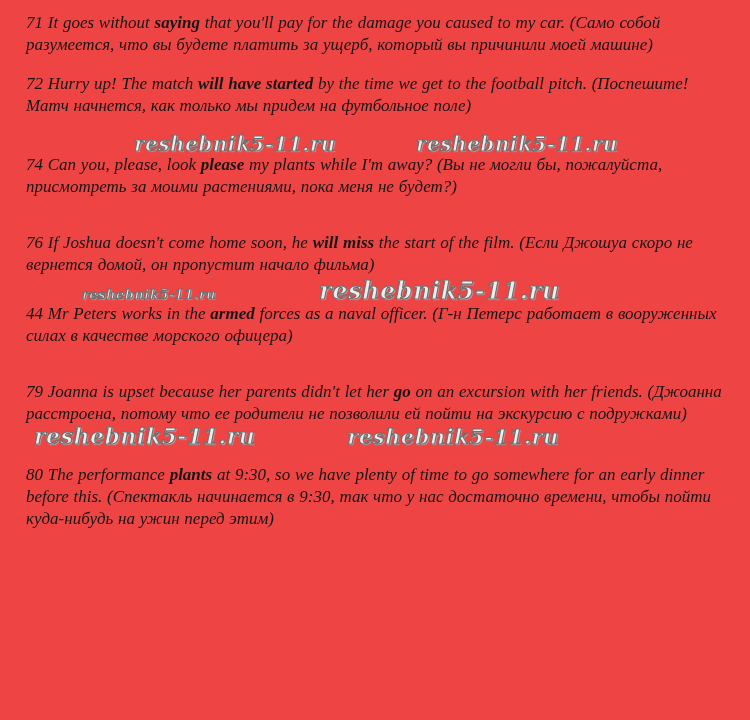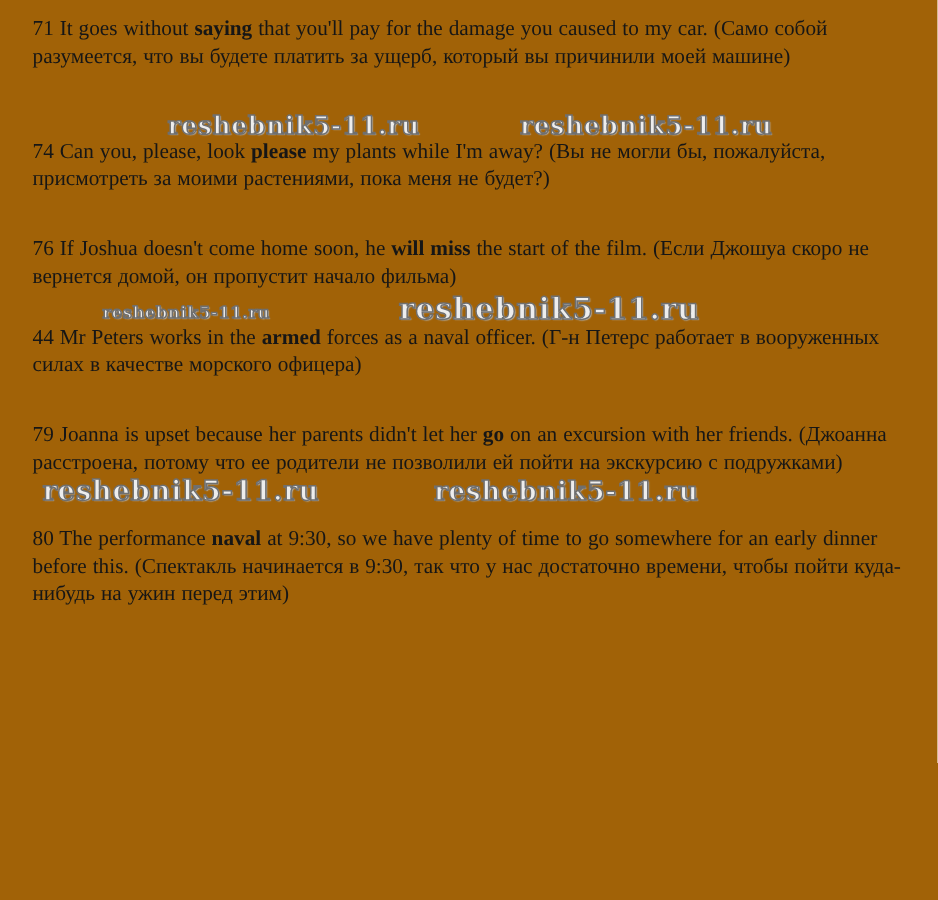--- a/index.html
+++ b/index.html
@@ -47,35 +47,36 @@
   }
   .wm-inline {
     display: inline-block;
     line-height: 18px;
     vertical-align: -3px;
   }
 </style>
 </head>
 <body>
 
-<div class="page" style="background: #a16207; color: rgb(22, 22, 22);">
+<div class="page" style="background: #ef4444; color: rgb(22, 22, 22); font-style: italic;">
     <p class="item"><span>71</span> <span>It goes without </span><b>saying</b><span> that you'll pay for the damage you caused to my car. (Само собой разумеется, что вы будете платить за ущерб, который вы причинили моей машине)</span></p>
     <div class="gap" style="height: 17px;"></div>
+    <p class="item"><span>72</span> <span>Hurry up! The match </span><b>will have started</b><span> by the time we get to the football pitch. (Поспешите! Матч начнется, как только мы придем на футбольное поле)</span></p>
     <div class="gap" style="height: 17px;"></div>
     <div class="wm-row" style="height: 20px;">
       <span class="watermark" style="left: 108px; bottom: 0px; font-size: 20px;">reshebnik5-11.ru</span>
       <span class="watermark" style="left: 390px; bottom: 0px; font-size: 20px;">reshebnik5-11.ru</span>
     </div>
     <p class="item"><span>74</span> <span>Can you, please, look </span><b>please</b><span> my plants while I'm away? (Вы не могли бы, пожалуйста, присмотреть за моими растениями, пока меня не будет?)</span></p>
     <div class="gap" style="height: 17px;"></div>
     <div class="gap" style="height: 17px;"></div>
     <p class="item"><span>76</span> <span>If Joshua doesn't come home soon, he </span><b>will miss</b><span> the start of the film. (Если Джошуа скоро не вернется домой, он пропустит начало фильма)</span></p>
     <div class="wm-row" style="height: 27px;">
       <span class="watermark" style="left: 56px; bottom: 2px; font-size: 13px;">reshebnik5-11.ru</span>
       <span class="watermark" style="left: 293px; bottom: 0px; font-size: 24px;">reshebnik5-11.ru</span>
     </div>
     <p class="item"><span>44</span> <span>Mr Peters works in the </span><b>armed</b><span> forces as a naval officer. (Г-н Петерс работает в вооруженных силах в качестве морского офицера)</span></p>
     <div class="gap" style="height: 17px;"></div>
     <div class="gap" style="height: 17px;"></div>
     <p class="item"><span>79</span> <span>Joanna is upset because her parents didn't let her </span><b>go</b><span> on an excursion with her friends. (Джоанна расстроена, потому что ее родители не позволили ей пойти на экскурсию с подружками)</span><span class="watermark wm-inline" style="font-size: 22px; margin-left: 8px;">reshebnik5-11.ru</span><span class="watermark wm-inline" style="font-size: 21px; margin-left: 92px;">reshebnik5-11.ru</span></p>
     <div class="gap" style="height: 17px;"></div>
-    <p class="item"><span>80</span> <span>The performance </span><b>naval</b><span> at 9:30, so we have plenty of time to go somewhere for an early dinner before this. (Спектакль начинается в 9:30, так что у нас достаточно времени, чтобы пойти куда-нибудь на ужин перед этим)</span></p>
+    <p class="item"><span>80</span> <span>The performance </span><b>plants</b><span> at 9:30, so we have plenty of time to go somewhere for an early dinner before this. (Спектакль начинается в 9:30, так что у нас достаточно времени, чтобы пойти куда-нибудь на ужин перед этим)</span></p>
   </div>
 
 </body></html>

